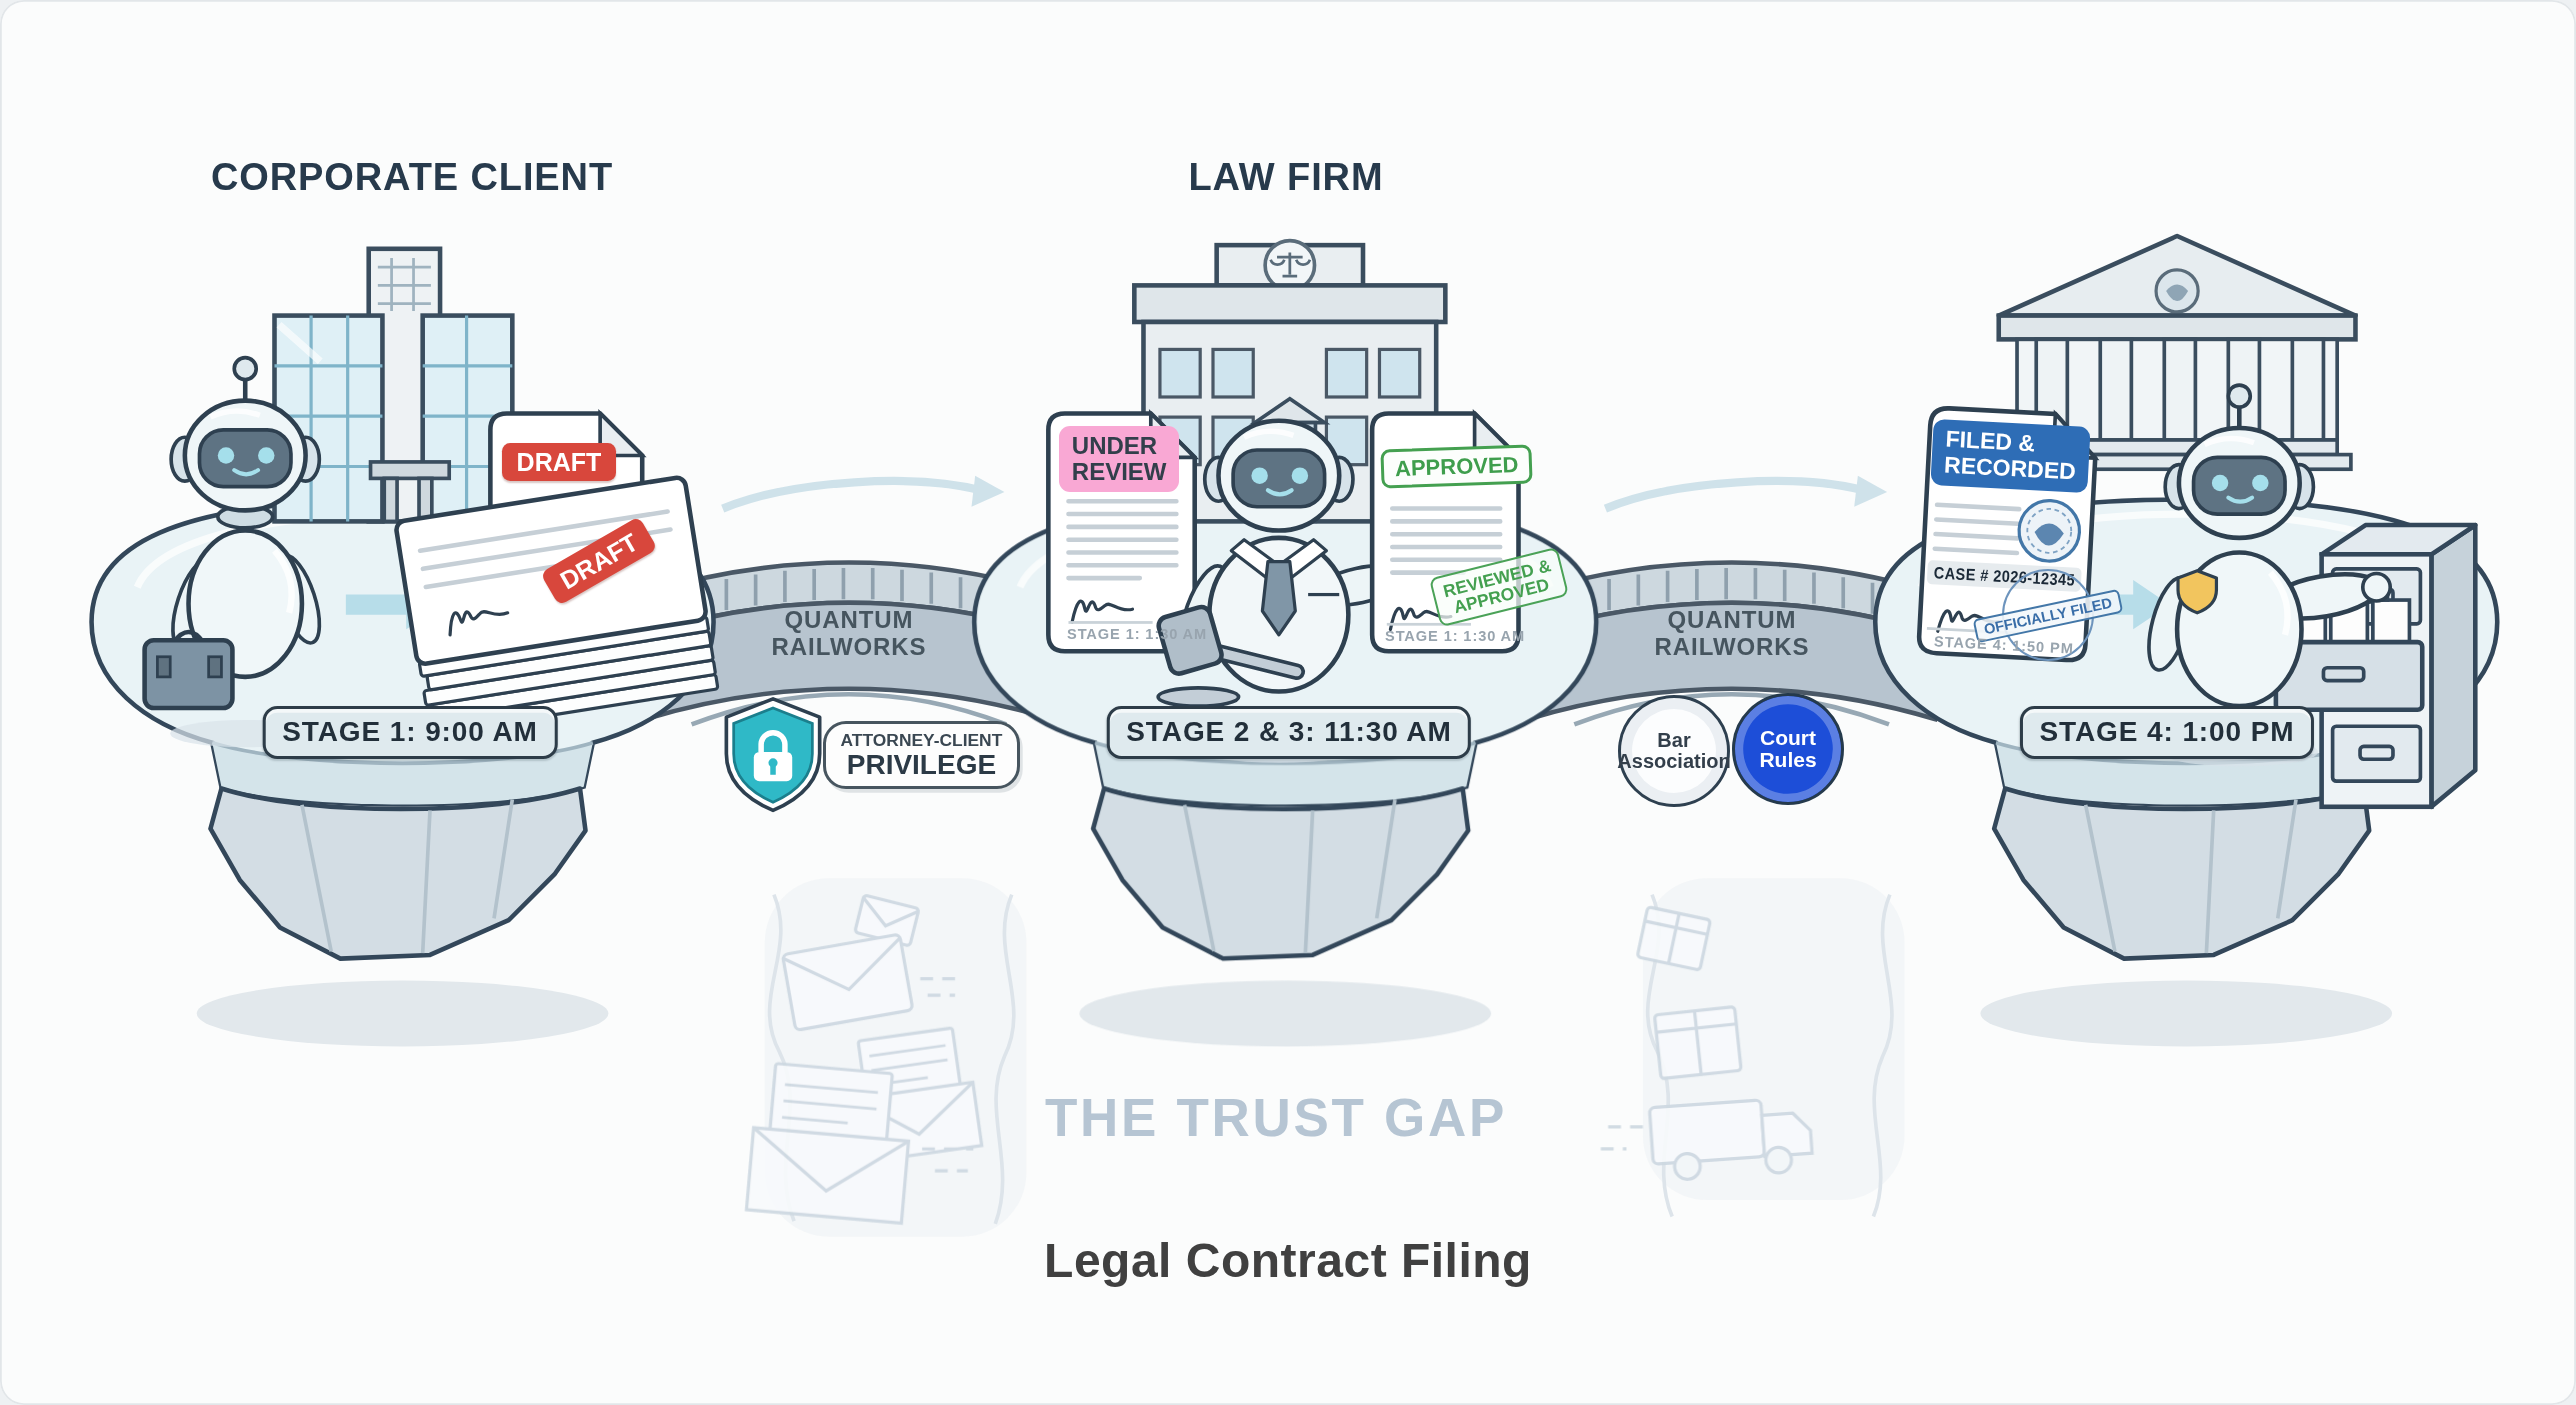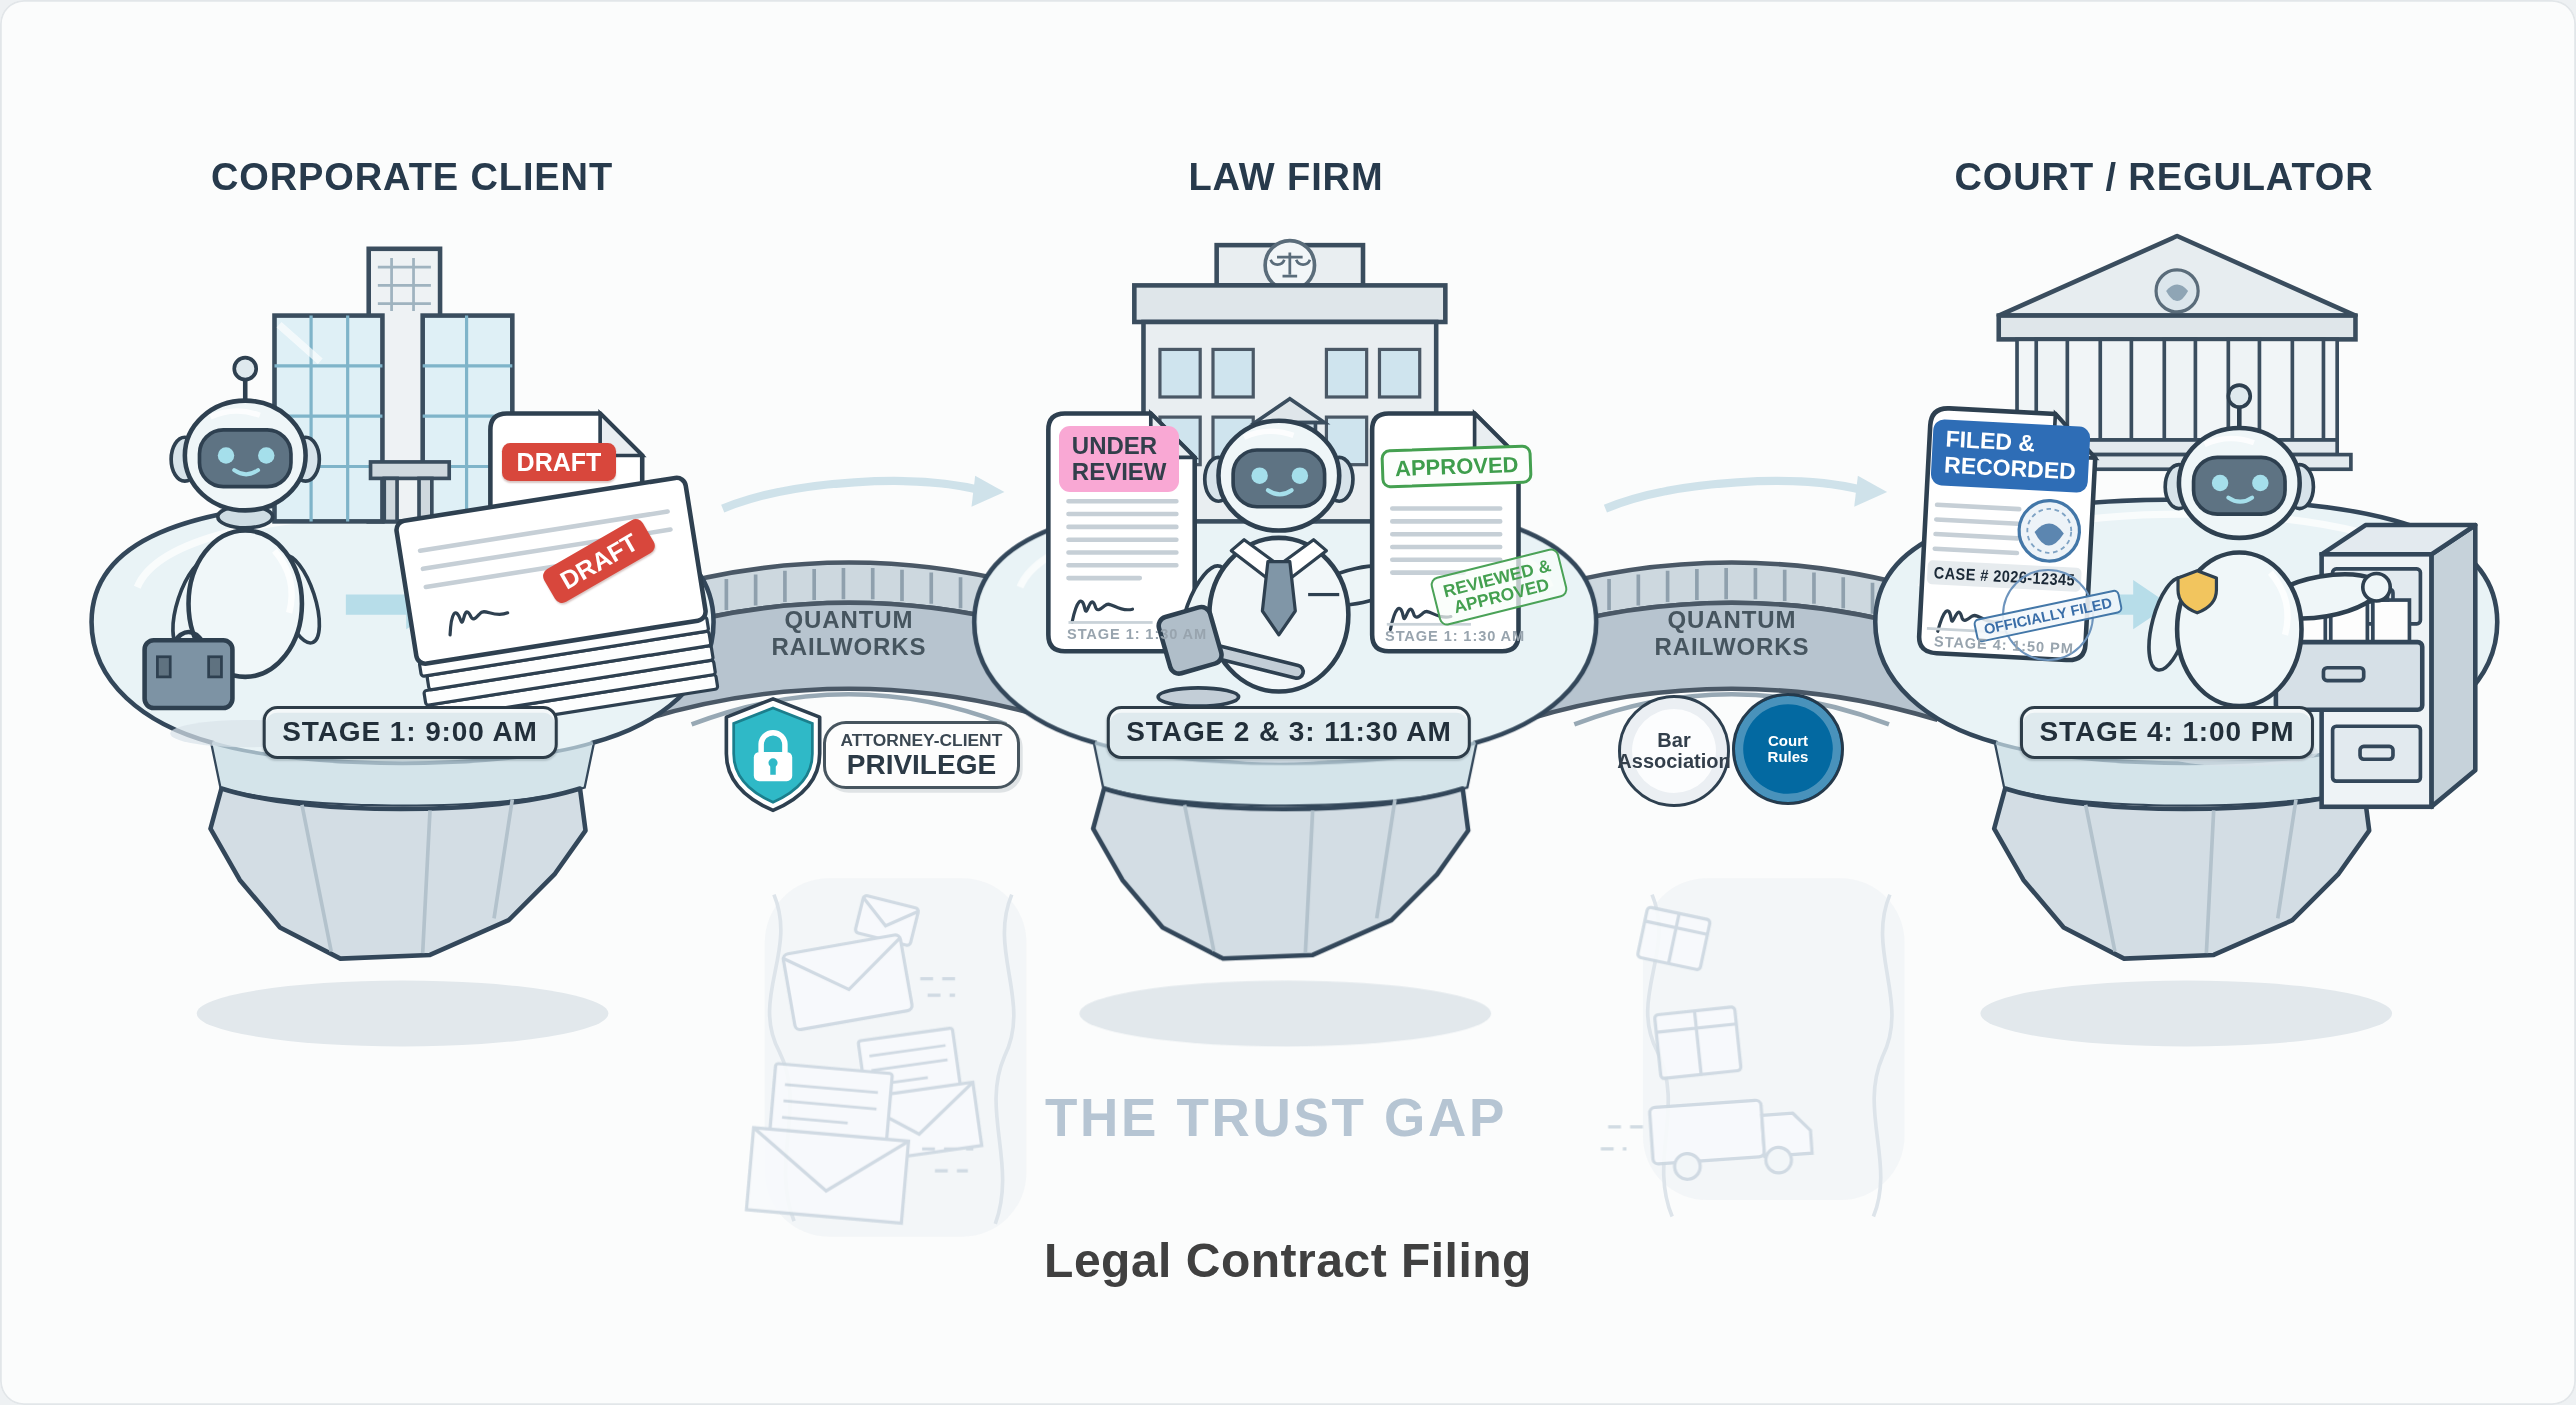--- a/index.html
+++ b/index.html
@@ -10,21 +10,21 @@
   .hdr{font-size:38px;font-weight:bold;letter-spacing:0.9px;color:#273a4c;}
   .bridge-label{text-align:center;font-size:24px;font-weight:bold;color:#46555f;line-height:1.12;letter-spacing:0.9px;}
   .bridge-label span{display:block;}
   .stage{background:#dfeaee;border:3.7px solid #2d3c48;border-radius:14.6px;padding:7.3px 16.5px;font-size:28px;font-weight:bold;color:#222f3a;letter-spacing:0.9px;box-shadow:inset 0 3.7px 0 rgba(255,255,255,.65),0 1.8px 1.8px rgba(44,60,72,.2);}
   .privilege{background:#fdfdfd;border:3.7px solid #47555f;border-radius:23px;padding:6.4px 14.6px;text-align:center;box-shadow:2.7px 3.7px 0 rgba(70,85,100,.15);}
   .privilege .l1{display:block;font-size:17.4px;font-weight:bold;color:#3a4752;}
   .privilege .l2{display:block;font-size:28px;font-weight:bold;color:#2c3a46;line-height:1;}
   .seal{position:absolute;width:106px;height:106px;border-radius:50%;display:flex;flex-direction:column;justify-content:center;align-items:center;text-align:center;font-weight:bold;line-height:1.05;}
   .seal span{display:block;}
   .seal-bar{background:#fcfdfe;border:3.7px solid #2e4050;color:#333f4b;box-shadow:inset 0 0 0 11px rgba(176,192,204,.22);font-size:20px;}
-  .seal-court{background:#0369a1;border:3.7px solid #253a4c;color:#fff;box-shadow:inset 0 0 0 8.2px rgba(255,255,255,.28);font-size:15px;}
+  .seal-court{background:#1d4ed8;border:3.7px solid #253a4c;color:#fff;box-shadow:inset 0 0 0 8.2px rgba(255,255,255,.28);font-size:21px;}
   .badge{font-weight:bold;border-radius:8.2px;}
   .badge-red{background:#d8473c;color:#fff;font-size:25px;padding:4.6px 14.6px;box-shadow:0 1.8px 1.8px rgba(100,30,25,.25);}
   .badge-yellow{background:#f9a8d4;color:#323f4b;font-size:24px;padding:7.3px 12.8px;line-height:1.08;border-radius:11px;}
   .badge-yellow span{display:block;}
   .badge-green{background:#fcfefc;border:3.7px solid #44a050;color:#3f9e4d;font-size:22px;padding:3.7px 11px;border-radius:9.1px;}
   .badge-blue{background:#2e6db6;color:#fff;font-size:23px;padding:7.3px 12.8px;line-height:1.12;border-radius:11px;}
   .badge-blue span{display:block;}
   .stamp-green{border:2.7px solid #4aa257;color:#44a050;background:rgba(248,253,249,.72);border-radius:8.2px;padding:4.6px 9.1px;font-size:17.4px;font-weight:bold;text-align:center;line-height:1.05;}
   .stamp-green span{display:block;}
   .case-bar{background:#e6ebee;border-radius:5.5px;color:#1b2937;font-weight:bold;font-size:16.5px;padding:2.7px 7.3px;letter-spacing:0.5px;}
@@ -326,21 +326,20 @@
       <path d="M832,822 v-8 a13,13 0 0,1 26,0 v8" fill="none" stroke="#ffffff" stroke-width="6"></path>
       <rect x="824" y="822" width="42" height="32" rx="6" fill="#ffffff"></rect>
       <circle cx="845" cy="834" r="5" fill="#2fb9c7"></circle>
       <rect x="842" y="836" width="6" height="11" fill="#2fb9c7"></rect>
     </g>
   </g>
 </svg>
 
 <div class="ov center hdr" style="left:412px;top:156px">CORPORATE CLIENT</div>
 <div class="ov center hdr" style="left:1286px;top:156px">LAW FIRM</div>
-<div class="ov center hdr" style="left:2164px;top:156px">COURT / REGULATOR</div>
 
 <div class="ov center bridge-label" style="left:849px;top:607px">
   <span>QUANTUM</span>
   <span>RAILWORKS</span>
 </div>
 <div class="ov center bridge-label" style="left:1732px;top:607px">
   <span>QUANTUM</span>
   <span>RAILWORKS</span>
 </div>
 

